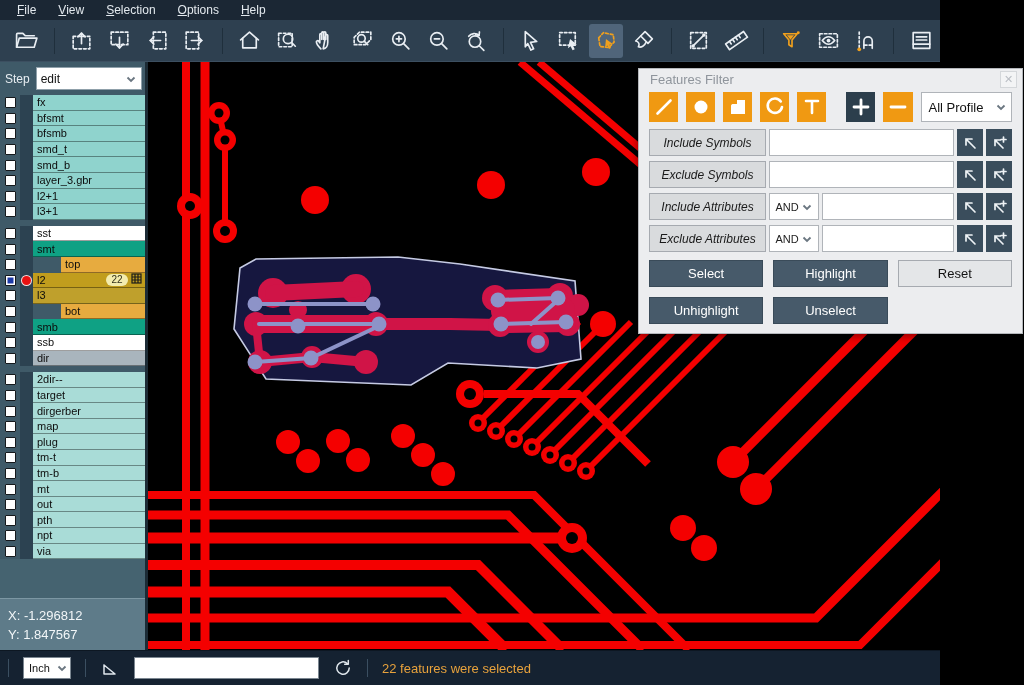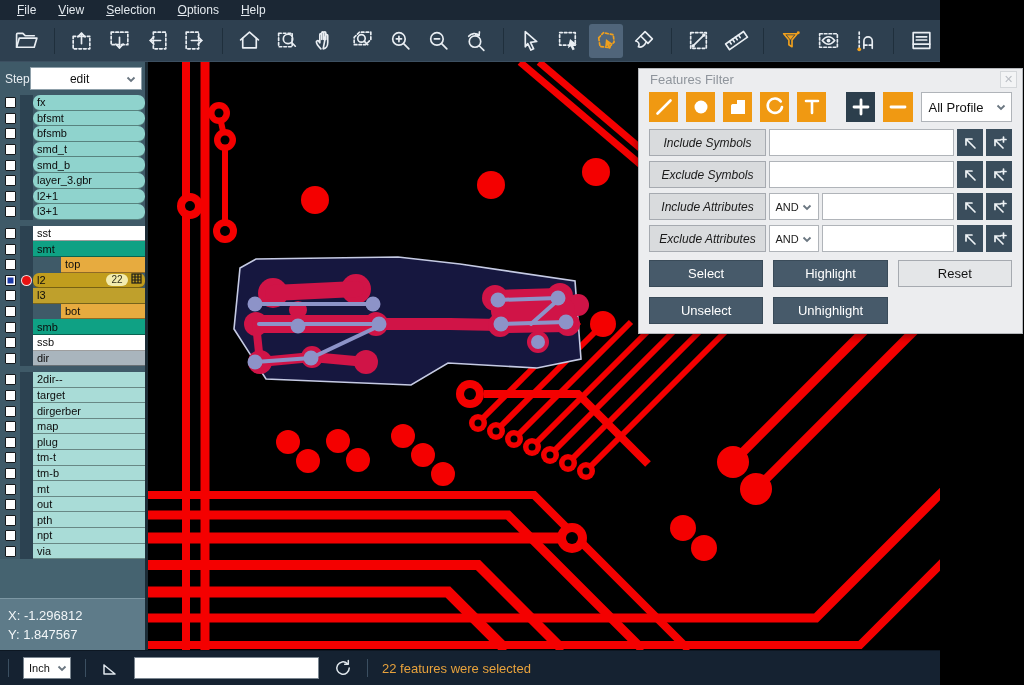--- a/index.html
+++ b/index.html
@@ -21,42 +21,42 @@
   .tbi * { stroke:#e9eef3; stroke-width:1.6; fill:none; stroke-linecap:round; stroke-linejoin:round; }
   .tbi .fil { fill:#e9eef3; stroke:none; }
   .tbi .org { stroke:#f0a01d; }
   .tbi .orgf { fill:#f0a01d; stroke:none; }
 
   
   .main { display:flex; height:588px; flex:0 0 auto; }
 
   
   .sidebar { width:160px; background:#3f5a68; border-right:3px solid #1c2b35; display:flex; flex-direction:column; }
-  .step-row { height:33px; display:flex; align-items:center; padding:0 3px 0 5px; gap:0;text-align:center; }
+  .step-row { height:33px; display:flex; align-items:center; padding:0 3px 0 5px; gap:6px; }
   .step-label { color:#e8eef2; font-size:12px; }
   .step-select { flex:1; height:23px; background:#fff; border:1px solid #8fa0aa; display:flex; align-items:center; padding:0 4px; font-size:12px; color:#111; }
   .step-select .grow { flex:1; }
   .chev { width:12px; height:12px; }
   .chev path { stroke:#6a7680; stroke-width:1.8; fill:none; }
   .layers { display:flex; flex-direction:column; }
   .layer-row { display:flex; height:15.6px; align-items:stretch; }
   .cbcell { width:20px; display:flex; align-items:center; justify-content:center; background:#3f5a68; }
   .cb { width:11px; height:11px; background:#fff; border:1.5px solid #15191c; border-radius:1px; }
   .cb.checked { background:#1e3ba8; box-shadow:inset 0 0 0 1.5px #fff; }
   .dotcell { width:13px; background:#2c4251; display:flex; align-items:center; justify-content:center; }
   .reddot { width:9px; height:9px; border-radius:50%; background:#e81111; box-shadow:0 0 0 1px #f4dede; }
   .namecell { flex:1; display:flex; align-items:center; padding:0 3px 0 4px; font-size:11px; color:#0d0d0d; border-bottom:1px solid rgba(0,0,0,.38); gap:3px; }
   .namecell .lname { flex:1; white-space:nowrap; overflow:hidden; }
   .badge { background:#f3ecae; border-radius:8px; padding:0 5px; font-size:10px; line-height:12px; color:#33311c; }
   .gridicon { width:11px; height:11px; }
   .gridicon * { stroke:#1c1c1c; stroke-width:1.2; fill:none; }
   .layer-sep { height:6px; }
-  .row-teal { background:#8fd3cd;border-radius:7px; } .row-cyan { background:#a9dcd7; }
+  .row-teal { background:#8fd3cd; } .row-cyan { background:#a9dcd7; }
   .row-white { background:#ffffff; } .row-green { background:#0fa184; }
-  .row-amber { background:#e7ab3f;margin-left:28px; } .row-mustard { background:#c19d1d;border-radius:6px; }
+  .row-amber { background:#e7ab3f;margin-left:28px; } .row-mustard { background:#c19d1d; }
   .row-mustard2 { background:#bfa02c; } .row-gray { background:#a9b5bd; }
   .side-fill { flex:1; background:#456370; }
   .xybox { height:52px; background:#5e7b89; border-top:1px solid #7c97a3; color:#f2f6f8; font-size:13px; padding:7px 0 0 8px; line-height:19px; }
 
   
   .canvas { position:relative; width:861px; height:588px; background:#000; overflow:hidden; }
   .pcb { display:block; }
   .tr { stroke:#f40000; fill:none; }
   .dot { fill:#f40000; }
   .hole { fill:#000; }
@@ -845,22 +845,22 @@
             <svg viewBox="0 0 18 18">
               <path d="M13 14 5 6 M5 11.5V6h5.5 M13.5 3v5 M11 5.5h5"></path>
             </svg>
           </div>
         </div>
       </div>
     <div class="dlg-actions">
         <button class="act-btn act-dark">Select</button>
         <button class="act-btn act-dark">Highlight</button>
         <button class="act-btn act-light">Reset</button>
+        <button class="act-btn act-dark">Unhighlight</button>
         <button class="act-btn act-dark">Unselect</button>
-        <button class="act-btn act-dark">Unhighlight</button>
       </div>
   </div>
 
   <div class="bottombar">
     <div class="bb-sep"></div>
     <div class="unit-box">
       <span class="grow">Inch</span>
       <svg class="chev" viewBox="0 0 12 12">
           <path d="M2.5 4.5 6 8l3.5-3.5"></path>
         </svg>

